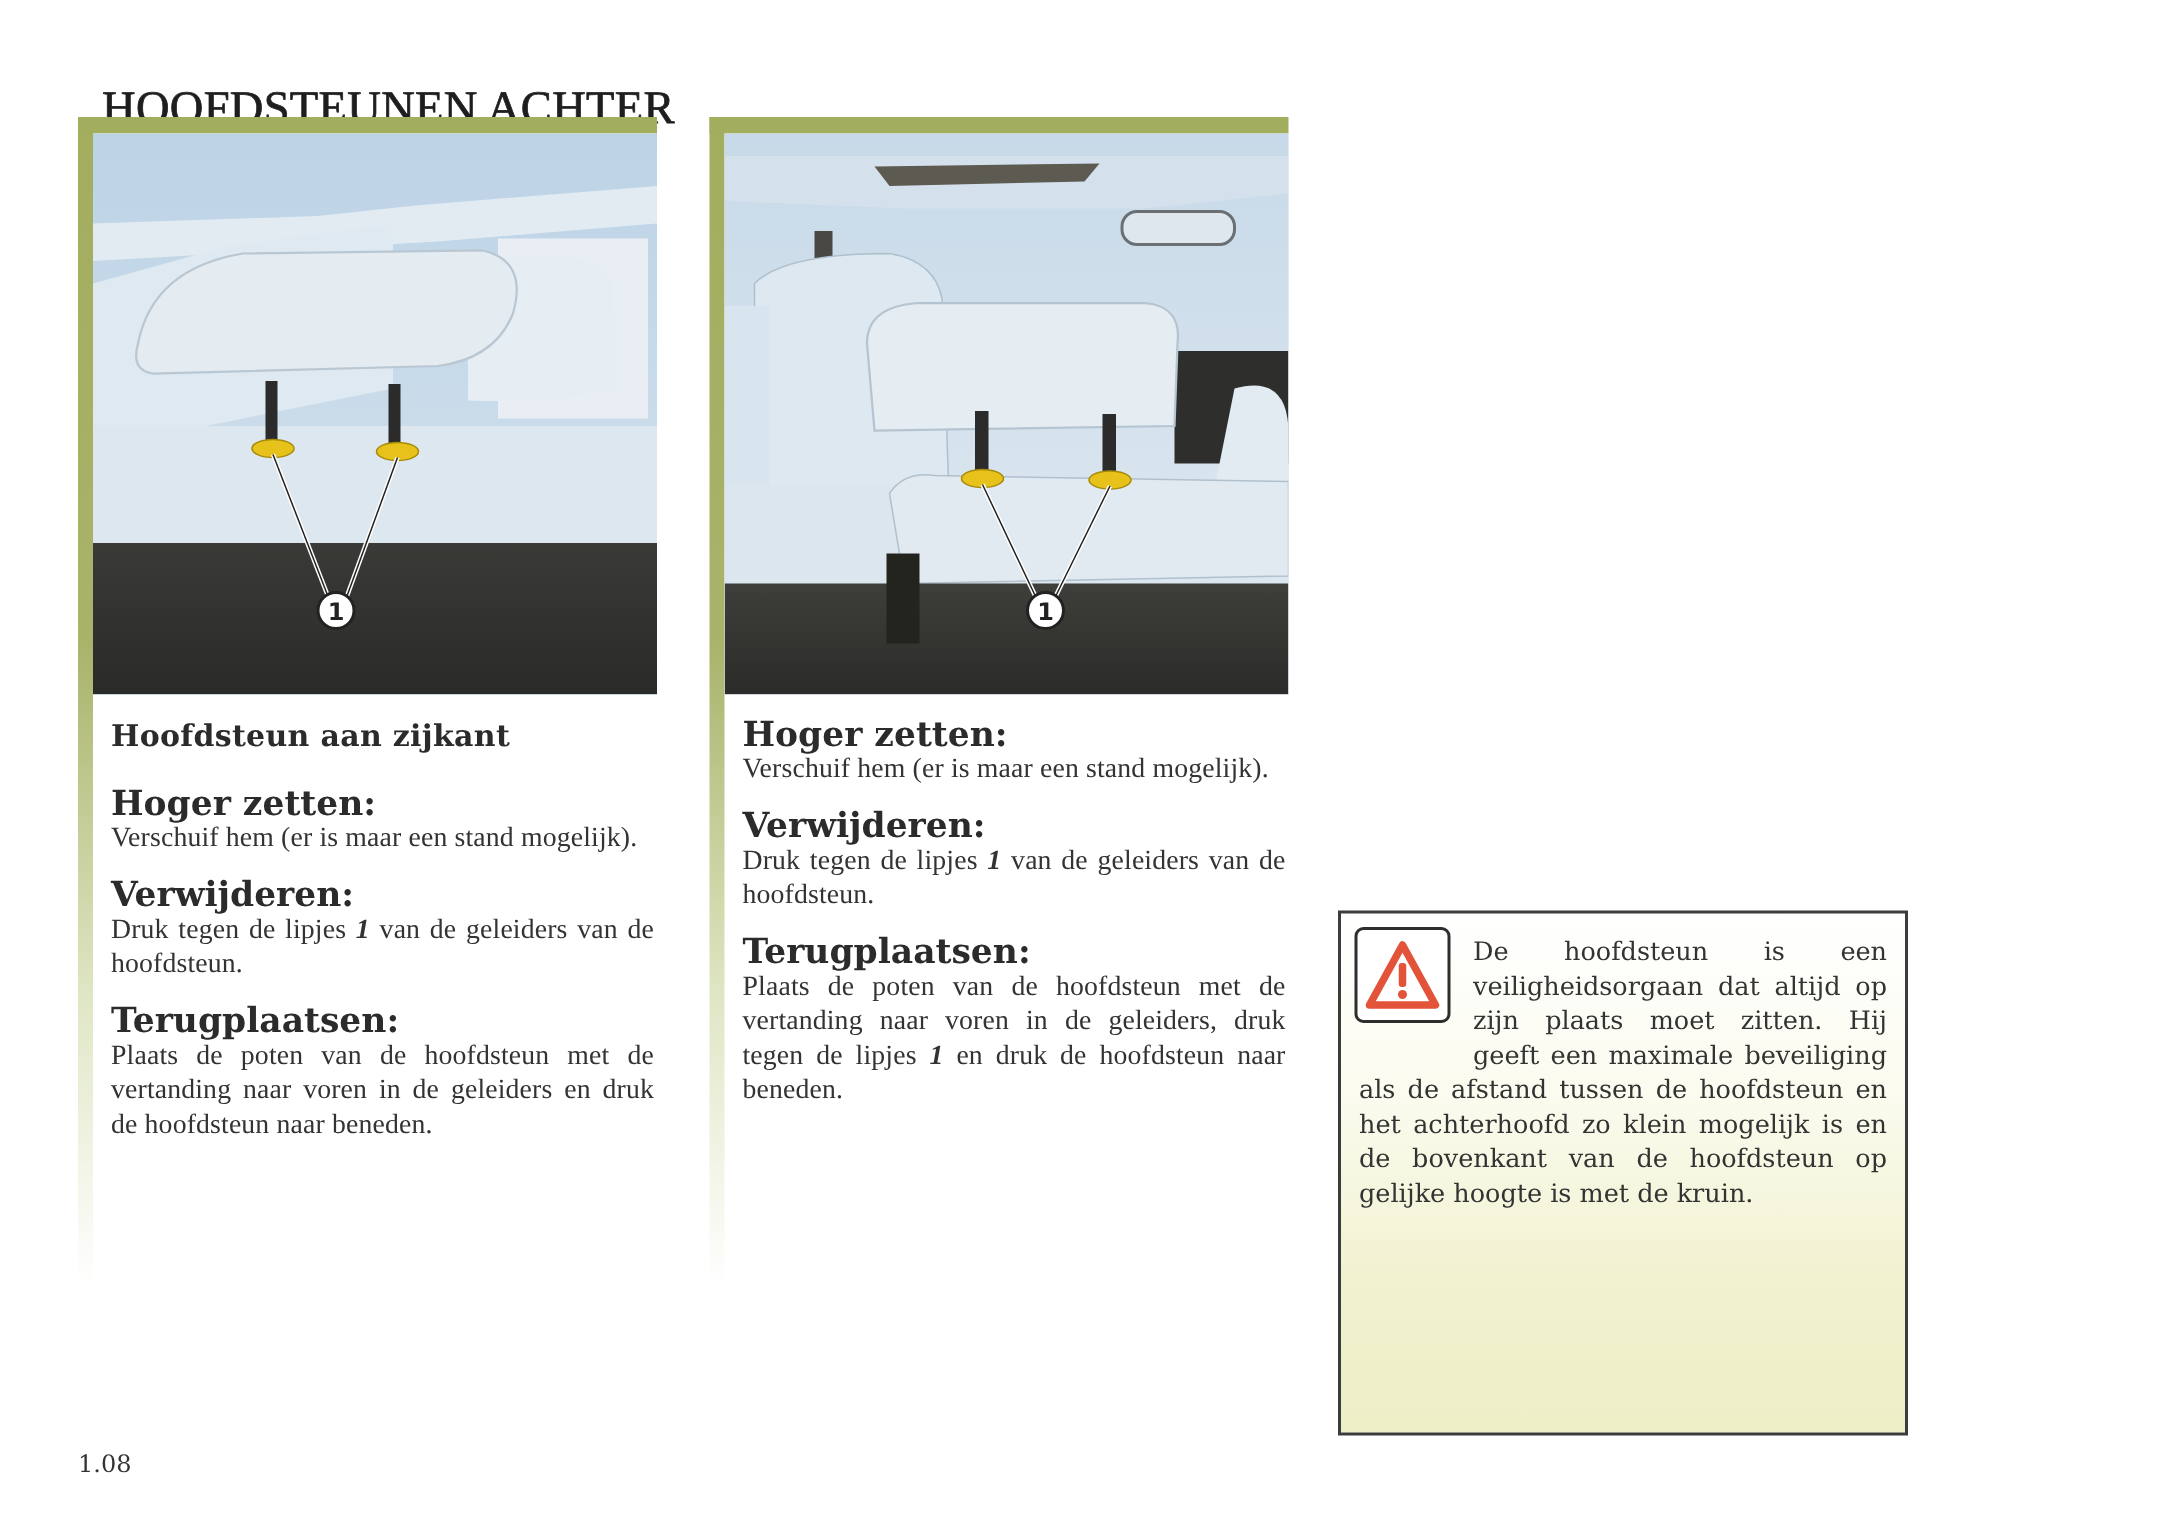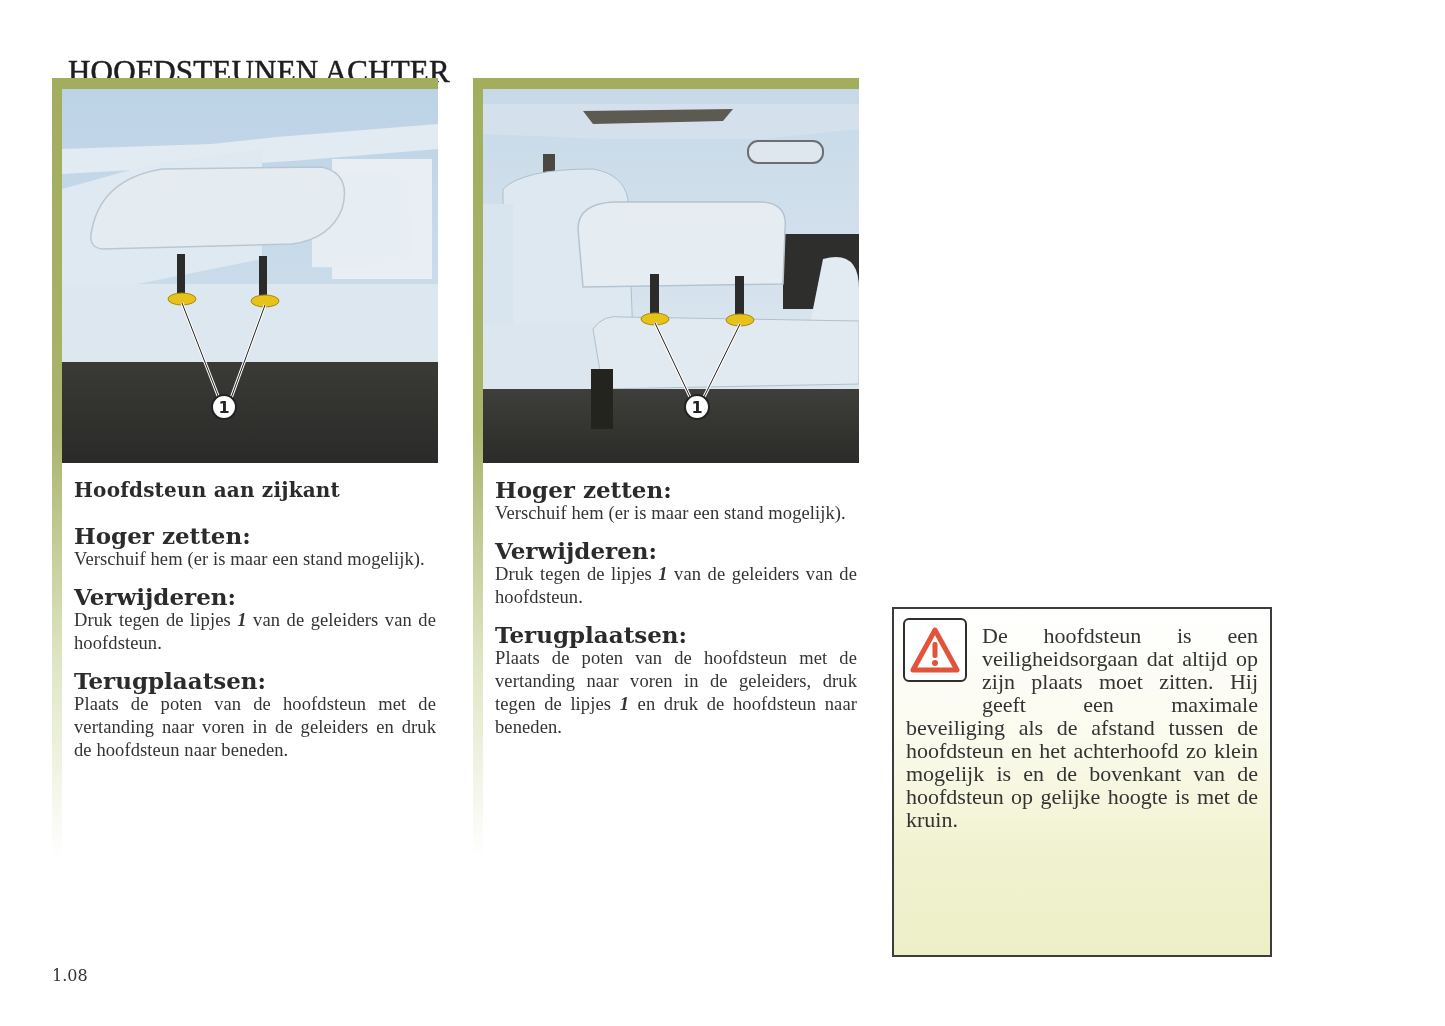--- a/index.html
+++ b/index.html
@@ -49,21 +49,21 @@
     border:2px solid #3c3c3c; box-sizing:border-box;
     background:linear-gradient(to bottom, #ffffff 0%, #fbfbef 35%, #f1f2d0 70%, #ecefc6 100%);
   }
   .warn-icon-frame {
     position:absolute; left:9px; top:9px; width:64px; height:64px;
     border:2px solid #2e2e2e; border-radius:6px; background:#fff;
     display:flex; align-items:center; justify-content:center; box-sizing:border-box;
   }
   .warn-text {
     position:absolute; left:12px; top:15px; width:352px;
-    font-size:22px; line-height:23px; color:#333; text-align:justify;font-family:Liberation Serif, serif;
+    font-size:17px; line-height:23px; color:#333; text-align:justify;
   }
   .warn-text .float-spacer { float:left; width:76px; height:92px; }
   .page-number {
     position:absolute; left:52px; top:966px; font-size:16px; font-weight:normal; color:#333;
   }
 </style>
 </head>
 <body>
 
 <h1 class="page-title">HOOFDSTEUNEN ACHTER</h1>

